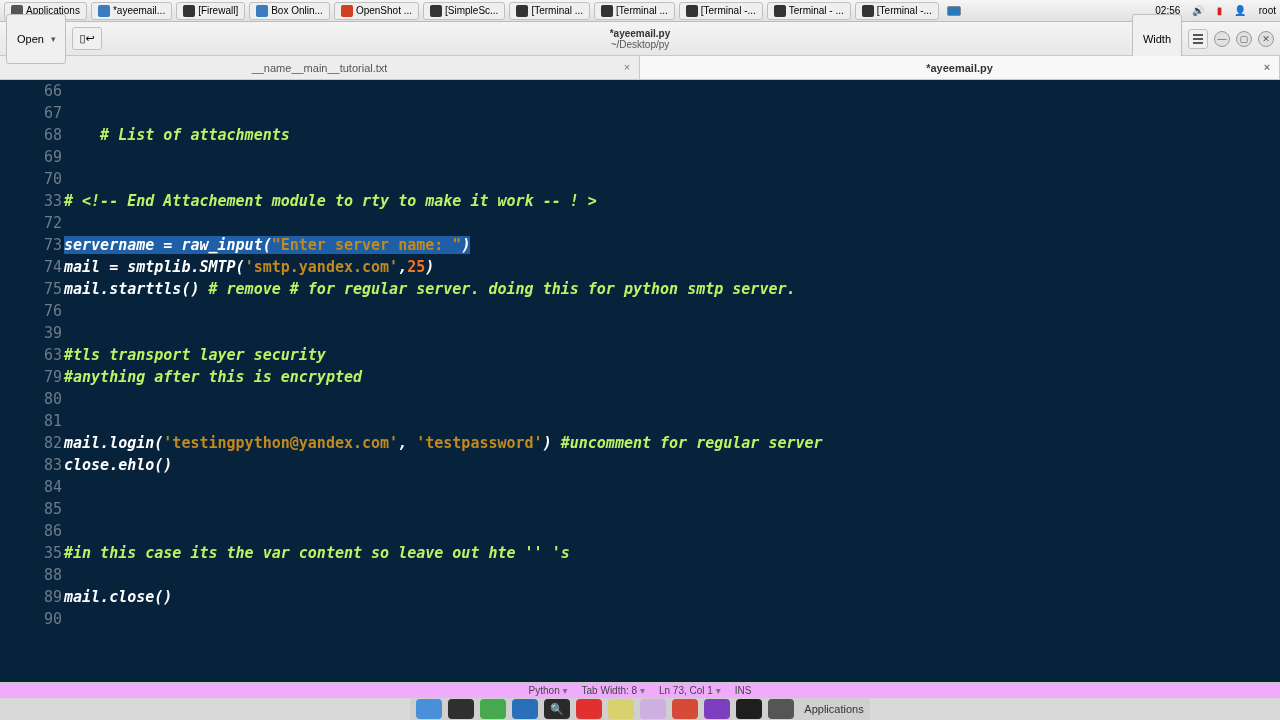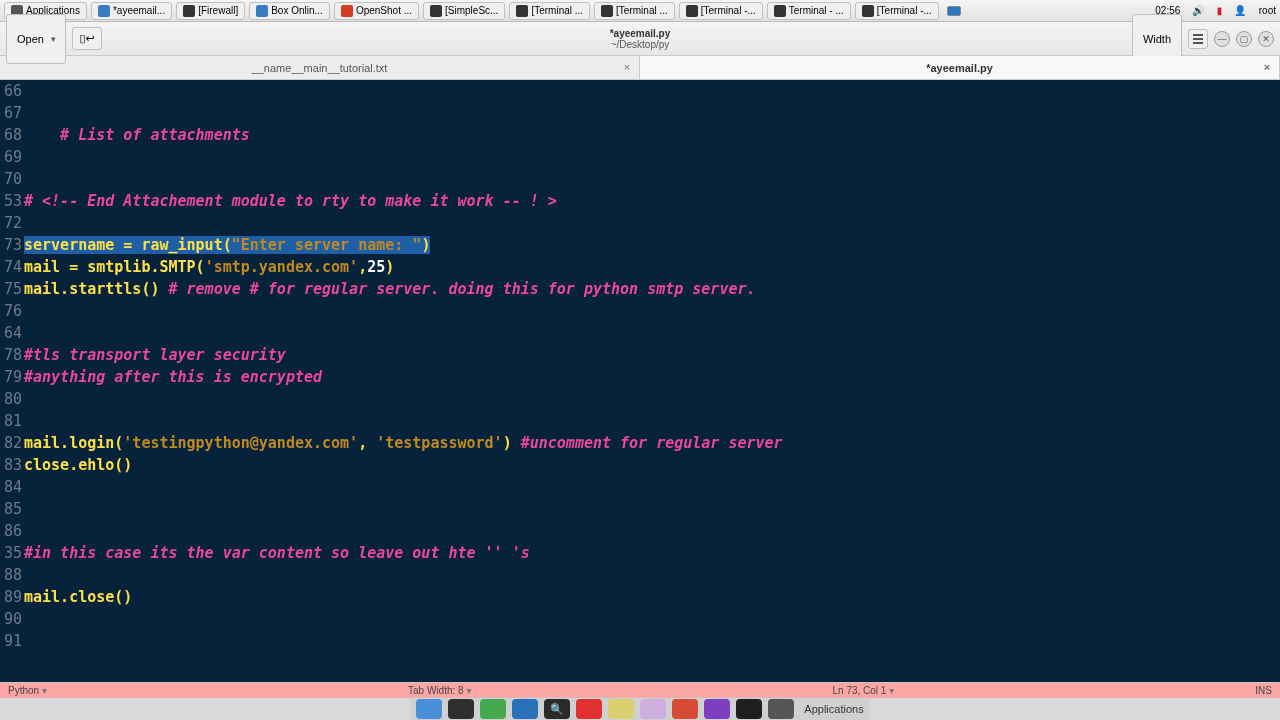--- a/index.html
+++ b/index.html
@@ -29,30 +29,30 @@
 
   
   .tabrow { height: 24px; background:#ededed; display:flex; border-bottom:1px solid #c9c9c9;text-align:center; }
   .tab { flex:1; display:flex; align-items:center; justify-content:center; position:relative; font-size:11px; color:#555; border-right:1px solid #c9c9c9; cursor:pointer;}
   .tab.active { background:#f8f8f8; font-weight:bold; color:#333;}
   .tab .close { position:absolute; right:6px; top:5px; width:12px; height:12px; font-size:11px; color:#777; cursor:pointer;}
 
   
   .editor { height: 602px; background:#07233b; overflow:hidden; font-family: "DejaVu Sans Mono", monospace; font-size:15px; line-height:22px; }
   .line { display:flex; }
-  .gutter { width:24px; text-align:right; color:#6e7b88; padding-right:2px; user-select:none; white-space:pre;}
+  .gutter { width:24px; text-align:right; color:#6e7b88; padding-right:2px; user-select:none; white-space:pre;margin-left:40px;}
   .code { white-space:pre; }
-  .c-white  { color:#fde047; font-weight:bold;}
-  .c-comment{ color:#ec4899; font-style:italic; font-weight:bold;}
+  .c-white  { color:#ffffff; font-weight:bold;font-style:italic;}
+  .c-comment{ color:#bef264; font-style:italic; font-weight:bold;}
   .c-string { color:#c08a20; font-weight:bold;}
-  .c-num    { color:#ffffff; font-weight:bold;}
+  .c-num    { color:#f97316; font-weight:bold;}
   .sel { background:#1f5fa6; }
 
   
-  .status { height: 16px; background:#fca5a5; border-top:1px solid #c9c9c9; display:flex; align-items:center; justify-content:space-between; padding:0 8px; gap:14px; font-size:10px; color:#444;}
+  .status { height: 16px; background:#f0abfc; border-top:1px solid #c9c9c9; display:flex; align-items:center; justify-content:center; padding:0 8px; gap:14px; font-size:10px; color:#444;}
   .status .drop::after{content:" \25BE"; color:#777;}
 
   
   .dock { height: 22px; display:flex; align-items:center; justify-content:center; gap:8px; background:#d9d9d9; }
   .dock-bar { background:rgba(200,200,200,0.5); padding:2px 6px; border-radius:4px; display:flex; gap:6px; align-items:center;}
   .dock-ic { width:26px; height:20px; border-radius:4px; }
   .dc1{background:#4a90d9;} .dc2{background:#2f2f2f;} .dc3{background:#46a84f;} .dc4{background:#2a70b8;}
   .dc5{background:#2a2a2a;} .dc6{background:#e03030;} .dc7{background:#d9d070;} .dc8{background:#cdb0e0;}
   .dc9{background:#d84a38;} .dc10{background:#7d3fc0;} .dc11{background:#1e1e1e;} .dc12{background:#555;}
   .dock-apps{font-size:11px;color:#333;padding-left:4px;}
@@ -172,21 +172,21 @@
     </div>
     <div class="line">
       <div class="gutter">69</div>
       <div class="code"></div>
     </div>
     <div class="line">
       <div class="gutter">70</div>
       <div class="code"></div>
     </div>
     <div class="line">
-      <div class="gutter">53</div>
+      <div class="gutter">33</div>
       <div class="code"><span class="c-comment"># &lt;!-- End Attachement module to rty to make it work -- ! &gt;</span></div>
     </div>
     <div class="line">
       <div class="gutter">72</div>
       <div class="code"></div>
     </div>
     <div class="line">
       <div class="gutter">73</div>
       <div class="code"><span class="sel"><span class="c-white">servername = raw_input(</span><span class="c-string">"Enter server name: "</span><span class="c-white">)</span></span></div>
     </div>
@@ -196,25 +196,25 @@
     </div>
     <div class="line">
       <div class="gutter">75</div>
       <div class="code"><span class="c-white">mail.starttls() </span><span class="c-comment"># remove # for regular server. doing this for python smtp server.</span></div>
     </div>
     <div class="line">
       <div class="gutter">76</div>
       <div class="code"></div>
     </div>
     <div class="line">
-      <div class="gutter">64</div>
-      <div class="code"></div>
-    </div>
-    <div class="line">
-      <div class="gutter">78</div>
+      <div class="gutter">39</div>
+      <div class="code"></div>
+    </div>
+    <div class="line">
+      <div class="gutter">63</div>
       <div class="code"><span class="c-comment">#tls transport layer security</span></div>
     </div>
     <div class="line">
       <div class="gutter">79</div>
       <div class="code"><span class="c-comment">#anything after this is encrypted</span></div>
     </div>
     <div class="line">
       <div class="gutter">80</div>
       <div class="code"></div>
     </div>
@@ -248,24 +248,20 @@
     <div class="line">
       <div class="gutter">88</div>
       <div class="code"></div>
     </div>
     <div class="line">
       <div class="gutter">89</div>
       <div class="code"><span class="c-white">mail.close()</span></div>
     </div>
     <div class="line">
       <div class="gutter">90</div>
-      <div class="code"></div>
-    </div>
-    <div class="line">
-      <div class="gutter">91</div>
       <div class="code"></div>
     </div>
   </div>
 
 <div class="status">
   <span class="drop">Python</span>
   <span class="drop">Tab Width: 8</span>
   <span class="drop">Ln 73, Col 1</span>
   <span>INS</span>
 </div>

